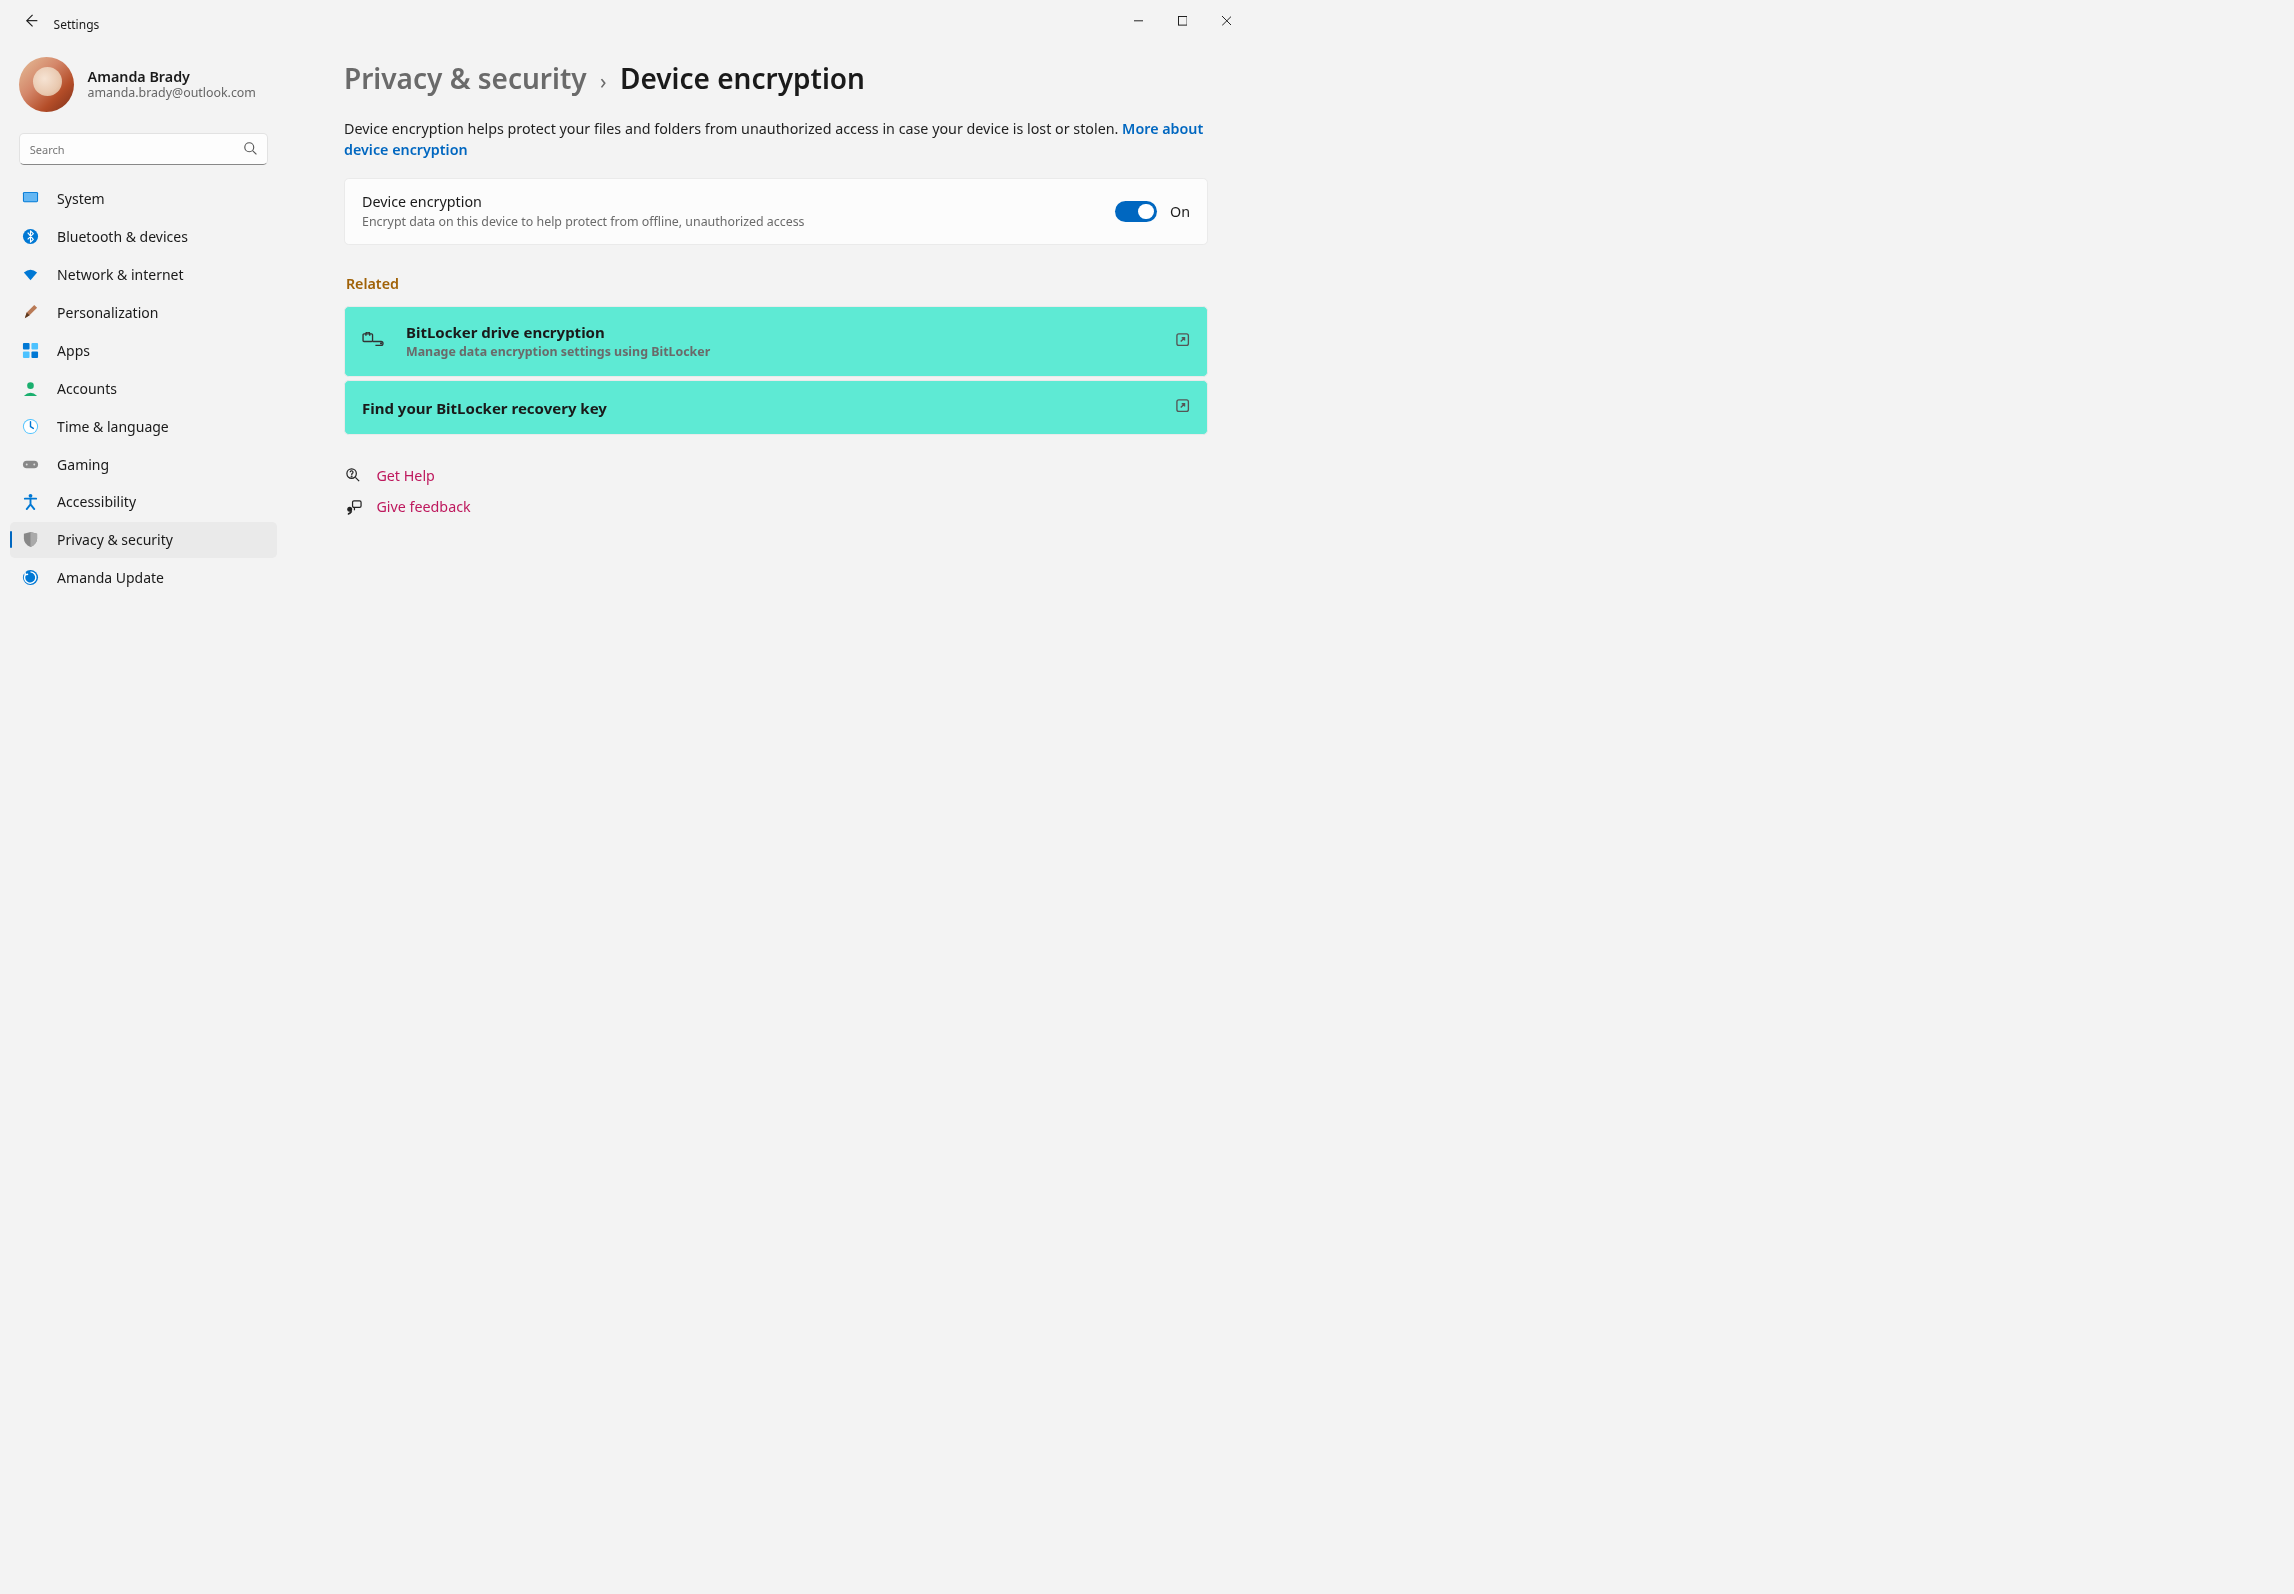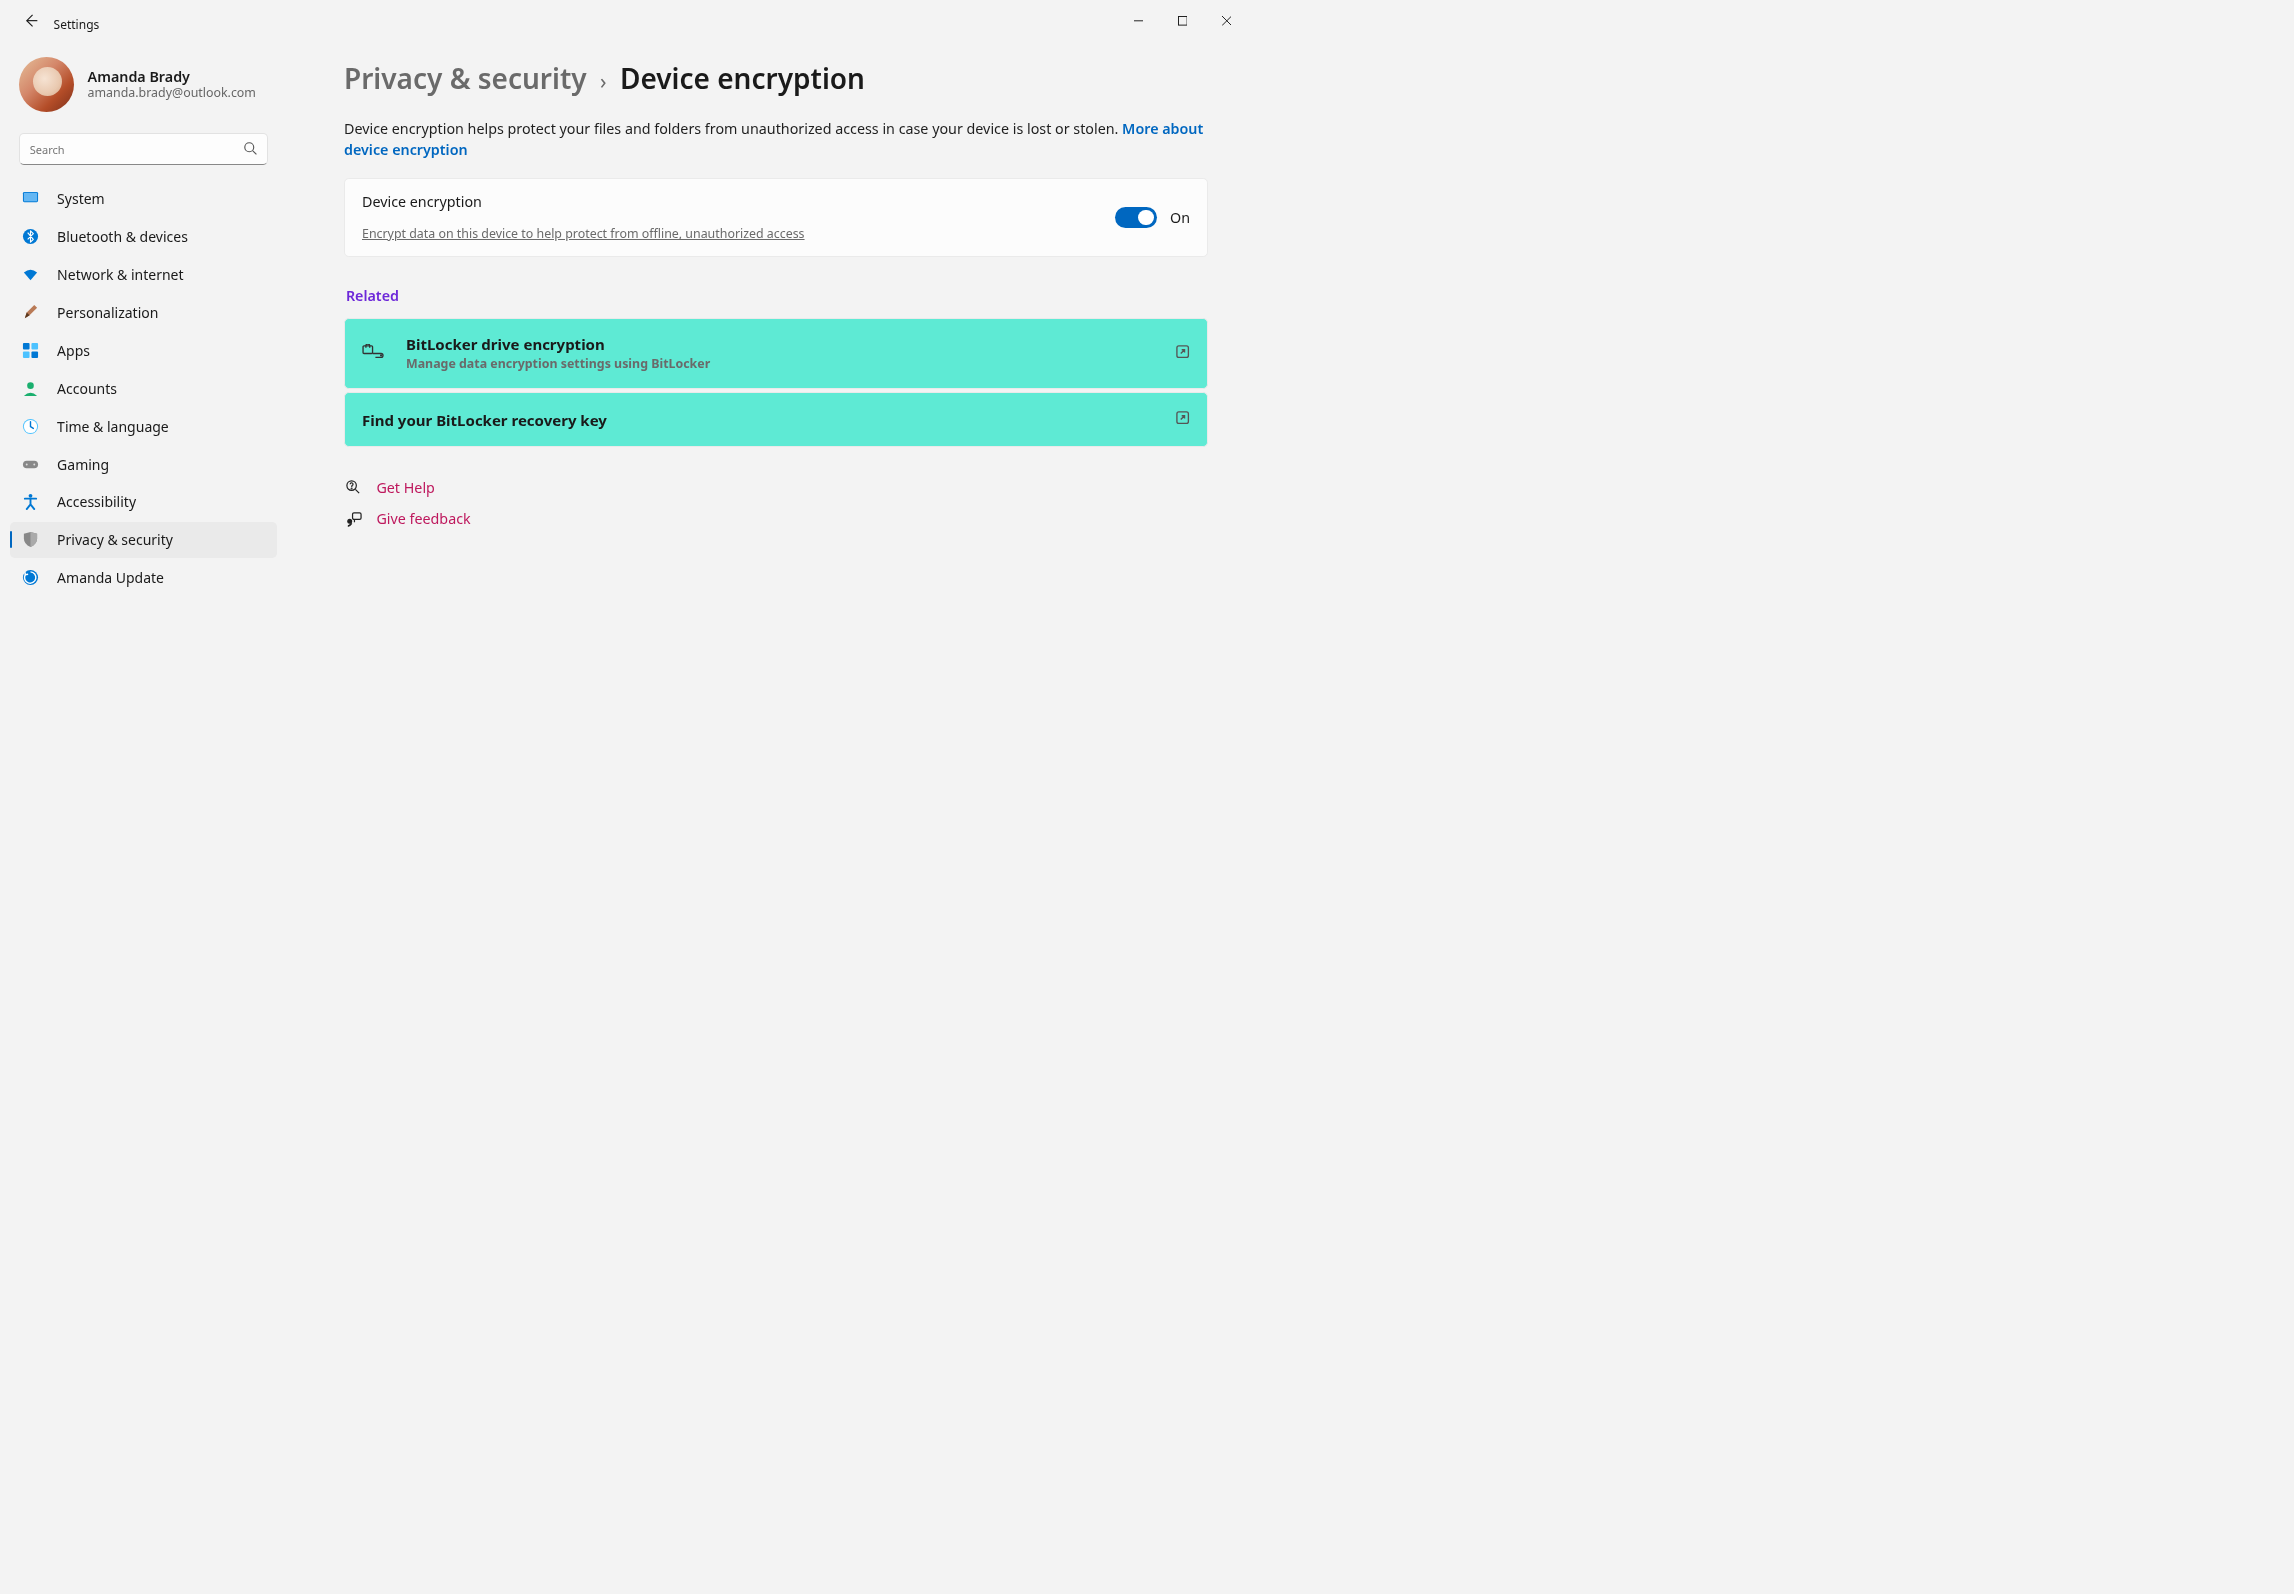--- a/index.html
+++ b/index.html
@@ -40,24 +40,24 @@
   .breadcrumb .parent { color:#6a6a6a; font-weight:600; }
   .breadcrumb .sep { color:#6a6a6a; font-size:21px; font-weight:400;}
   .breadcrumb .current { color:#1a1a1a; }
 
   .desc { font-size: 14.3px; color:#1f1f1f; margin-bottom: 17px; line-height:1.5; }
   .desc a { color:#0067c0; text-decoration:none; font-weight:600; }
 
   .card { background:#fcfcfc; border:1px solid #eaeaea; border-radius:4.8px; padding: 13.4px 17px; display:flex; align-items:center; gap:15.3px; margin-bottom: 3.8px;}
   .card-left { flex:1; }
   .card-title { font-size:14.3px; color:#1a1a1a; }
-  .card-sub { font-size:12.4px; color:#6a6a6a; margin-top:14px;text-decoration:underline;}
+  .card-sub { font-size:12.4px; color:#6a6a6a; margin-top:2px;}
   .card-icon { width:27px; display:flex; justify-content:center; color:#333;}
 
-  .section-label { font-size:14.3px; font-weight:600; color:#6d28d9; margin: 29px 0 13.4px 1.9px; }
+  .section-label { font-size:14.3px; font-weight:600; color:#a16207; margin: 29px 0 13.4px 1.9px; }
 
   .related-card { background:#5eead4; border:1px solid #eaeaea; border-radius:4.8px; padding: 15.3px 17px; display:flex; align-items:center; gap:21px; margin-bottom: 3.8px; cursor:pointer;font-weight:bold;}
   .related-card .card-icon { width:23px; }
   .rel-left { flex:1; }
   .rel-title { font-size:15px; }
   .rel-sub { font-size:12.4px; color:#6a6a6a; margin-top:1px;}
 
   .toggle { display:flex; align-items:center; gap:13.4px; }
   .toggle-track { width:42px; height:21px; border-radius:19px; background:#0067c0; position:relative; cursor:pointer; }
   .toggle-thumb { position:absolute; right:2.9px; top:2.9px; width:15.3px; height:15.3px; border-radius:50%; background:#fff; }

